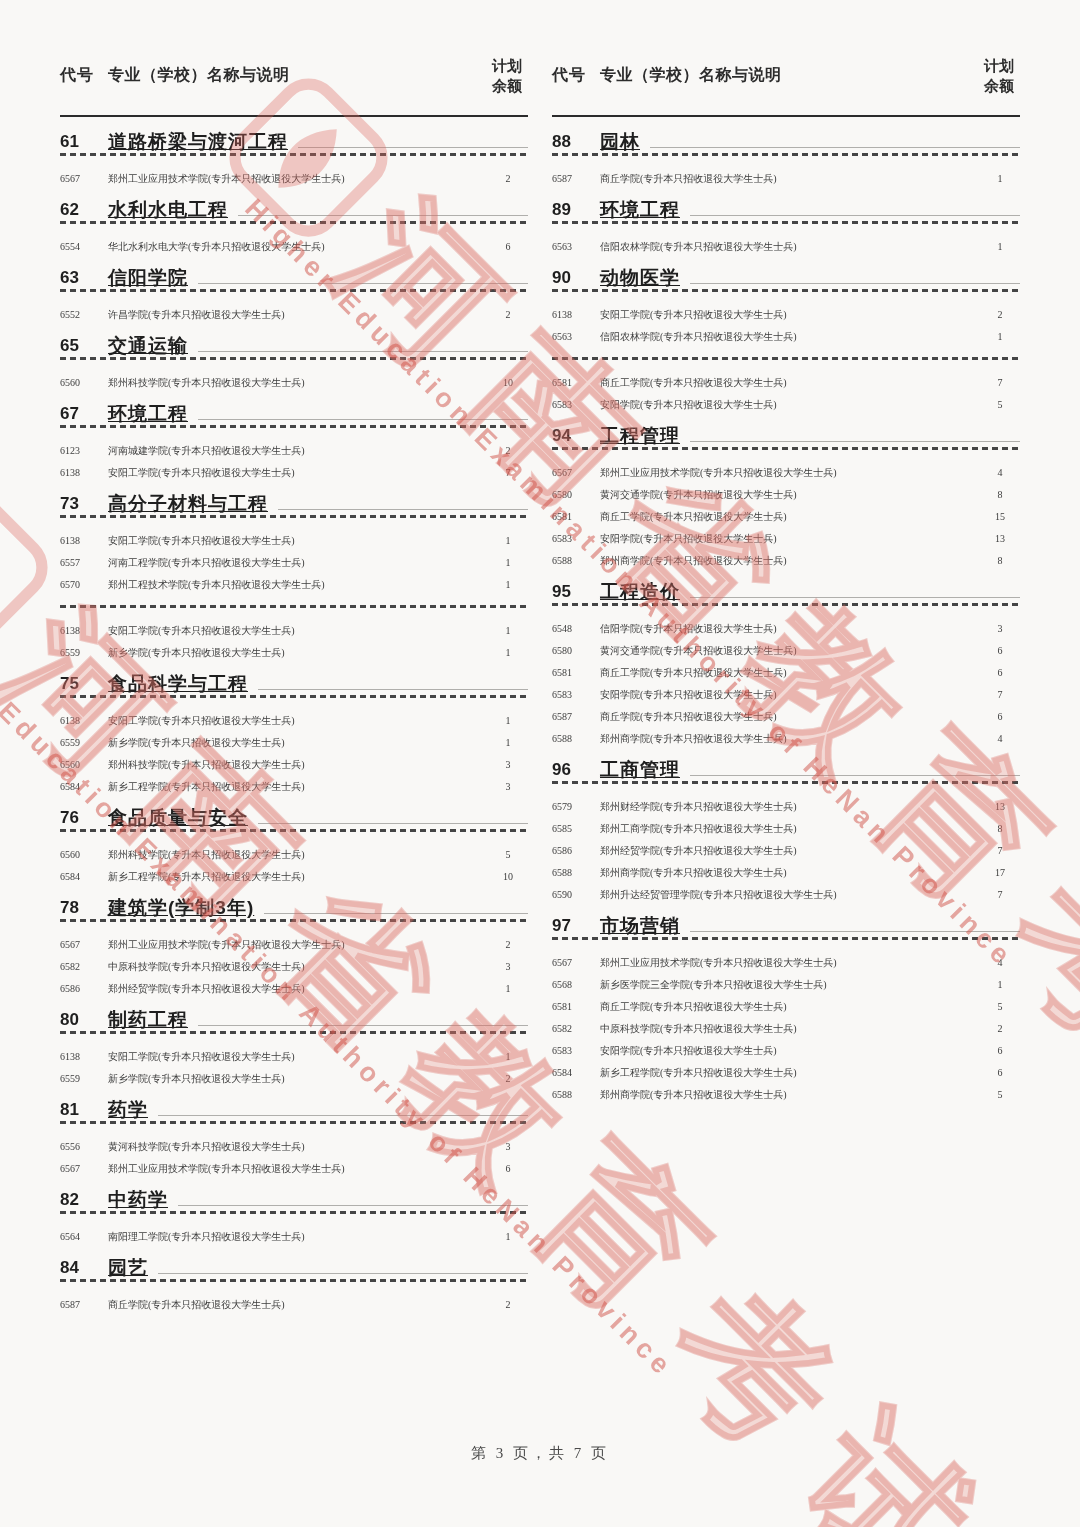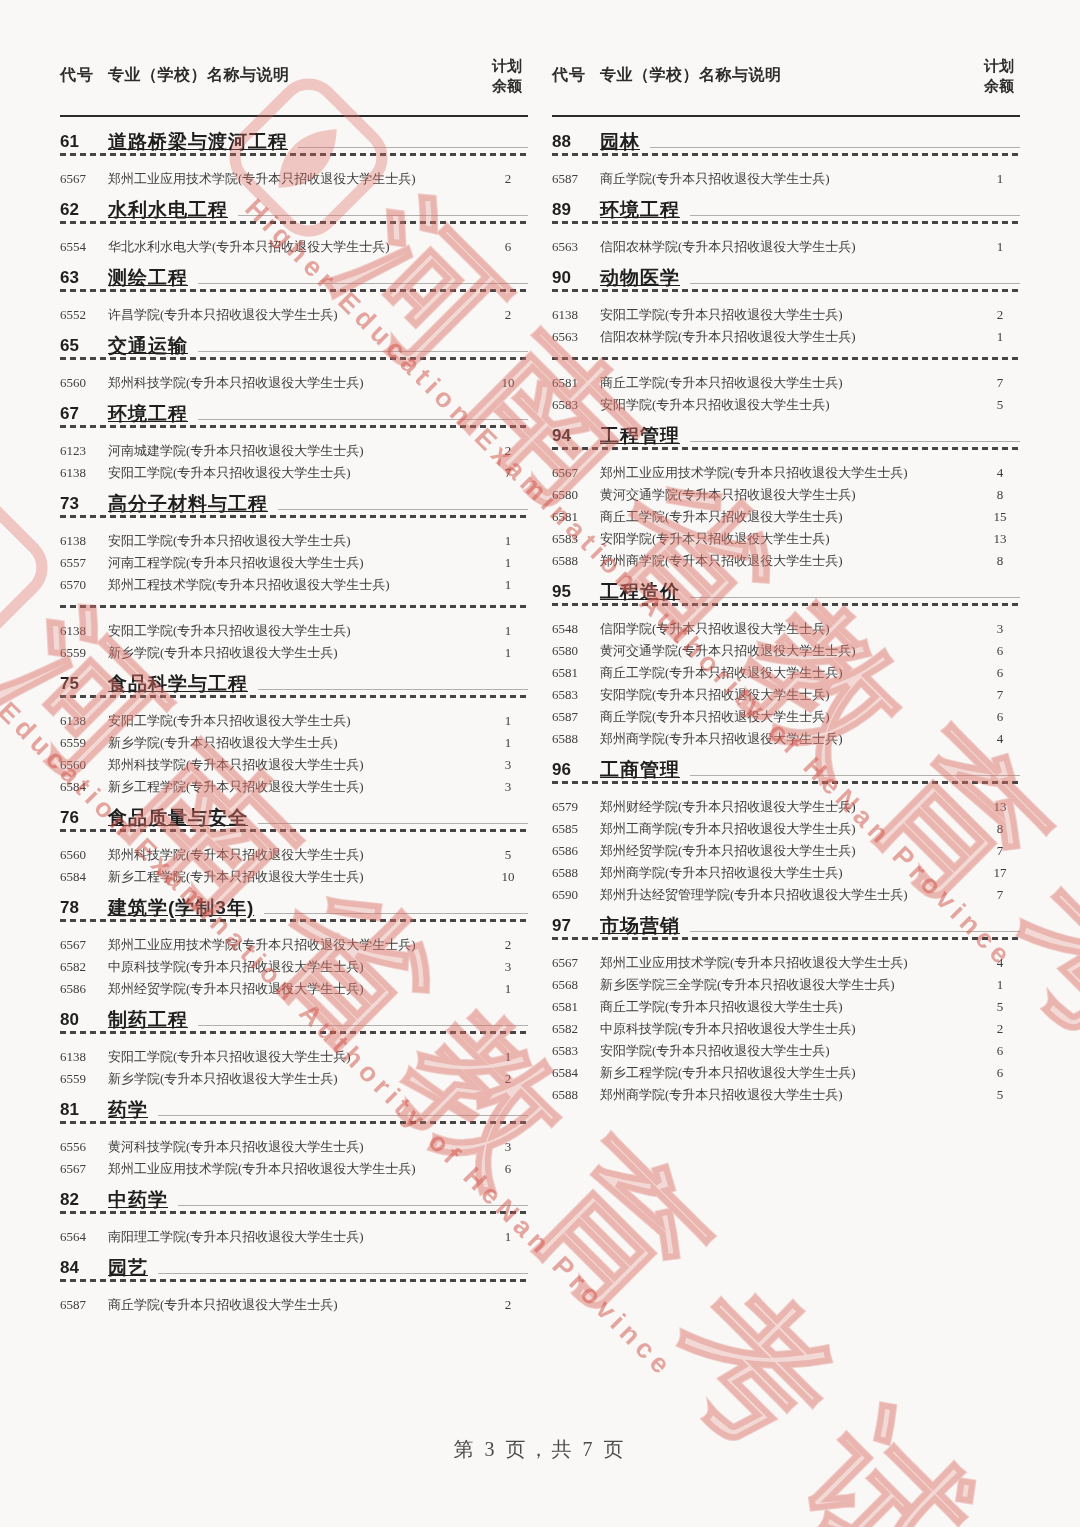--- a/index.html
+++ b/index.html
@@ -38,29 +38,29 @@
     font-weight:700;font-size:19px;line-height:21px;color:#1f1f1f;
   }
   .sec-code{width:48px;flex:none;font-size:17px;}
   .sec-title{letter-spacing:1px;white-space:nowrap;text-decoration:underline;}
   .sec-rule{flex:1;border-bottom:1.5px solid #b0afac;margin:0 0 4px 10px;}
   .sec-dash{
     height:3px;margin-top:1px;
     background-image:repeating-linear-gradient(to right,#454545 0px,#454545 6px,transparent 6px,transparent 10px);
   }
   .rows{margin-top:12px;}
-  .row{display:flex;font-size:13px;line-height:22px;color:#3c3c3c;}
+  .row{display:flex;font-size:10px;line-height:22px;color:#3c3c3c;}
   .row-code{width:48px;flex:none;}
   .row-name{flex:1;word-break:break-all;padding-right:14px;}
   .row-quota{width:40px;flex:none;text-align:center;}
 
   
   .footer{
     position:absolute;left:0;right:0;bottom:64px;
-    text-align:center;font-size:20px;letter-spacing:3px;color:#4a4a4a;
+    text-align:center;font-size:15px;letter-spacing:3px;color:#4a4a4a;
   }
 
   
   .stamp{
     position:absolute;width:1750px;height:260px;
     transform:rotate(45deg);transform-origin:0 0;
     pointer-events:none;z-index:5;
   }
   .stamp-1{left:300px;top:60px;}
   .stamp-2{left:-40px;top:470px;}
@@ -140,21 +140,21 @@
               <div class="row">
                 <span class="row-code">6554</span>
                 <span class="row-name">华北水利水电大学(专升本只招收退役大学生士兵)</span>
                 <span class="row-quota">6</span>
               </div>
             </div>
           </div>
           <div class="section">
             <div class="sec-head">
               <span class="sec-code">63</span>
-              <span class="sec-title">测绘工程</span>
+              <span class="sec-title">信阳学院</span>
               <span class="sec-rule"></span>
             </div>
             <div class="sec-dash"></div>
             <div class="rows">
               <div class="row">
                 <span class="row-code">6552</span>
                 <span class="row-name">许昌学院(专升本只招收退役大学生士兵)</span>
                 <span class="row-quota">2</span>
               </div>
             </div>

